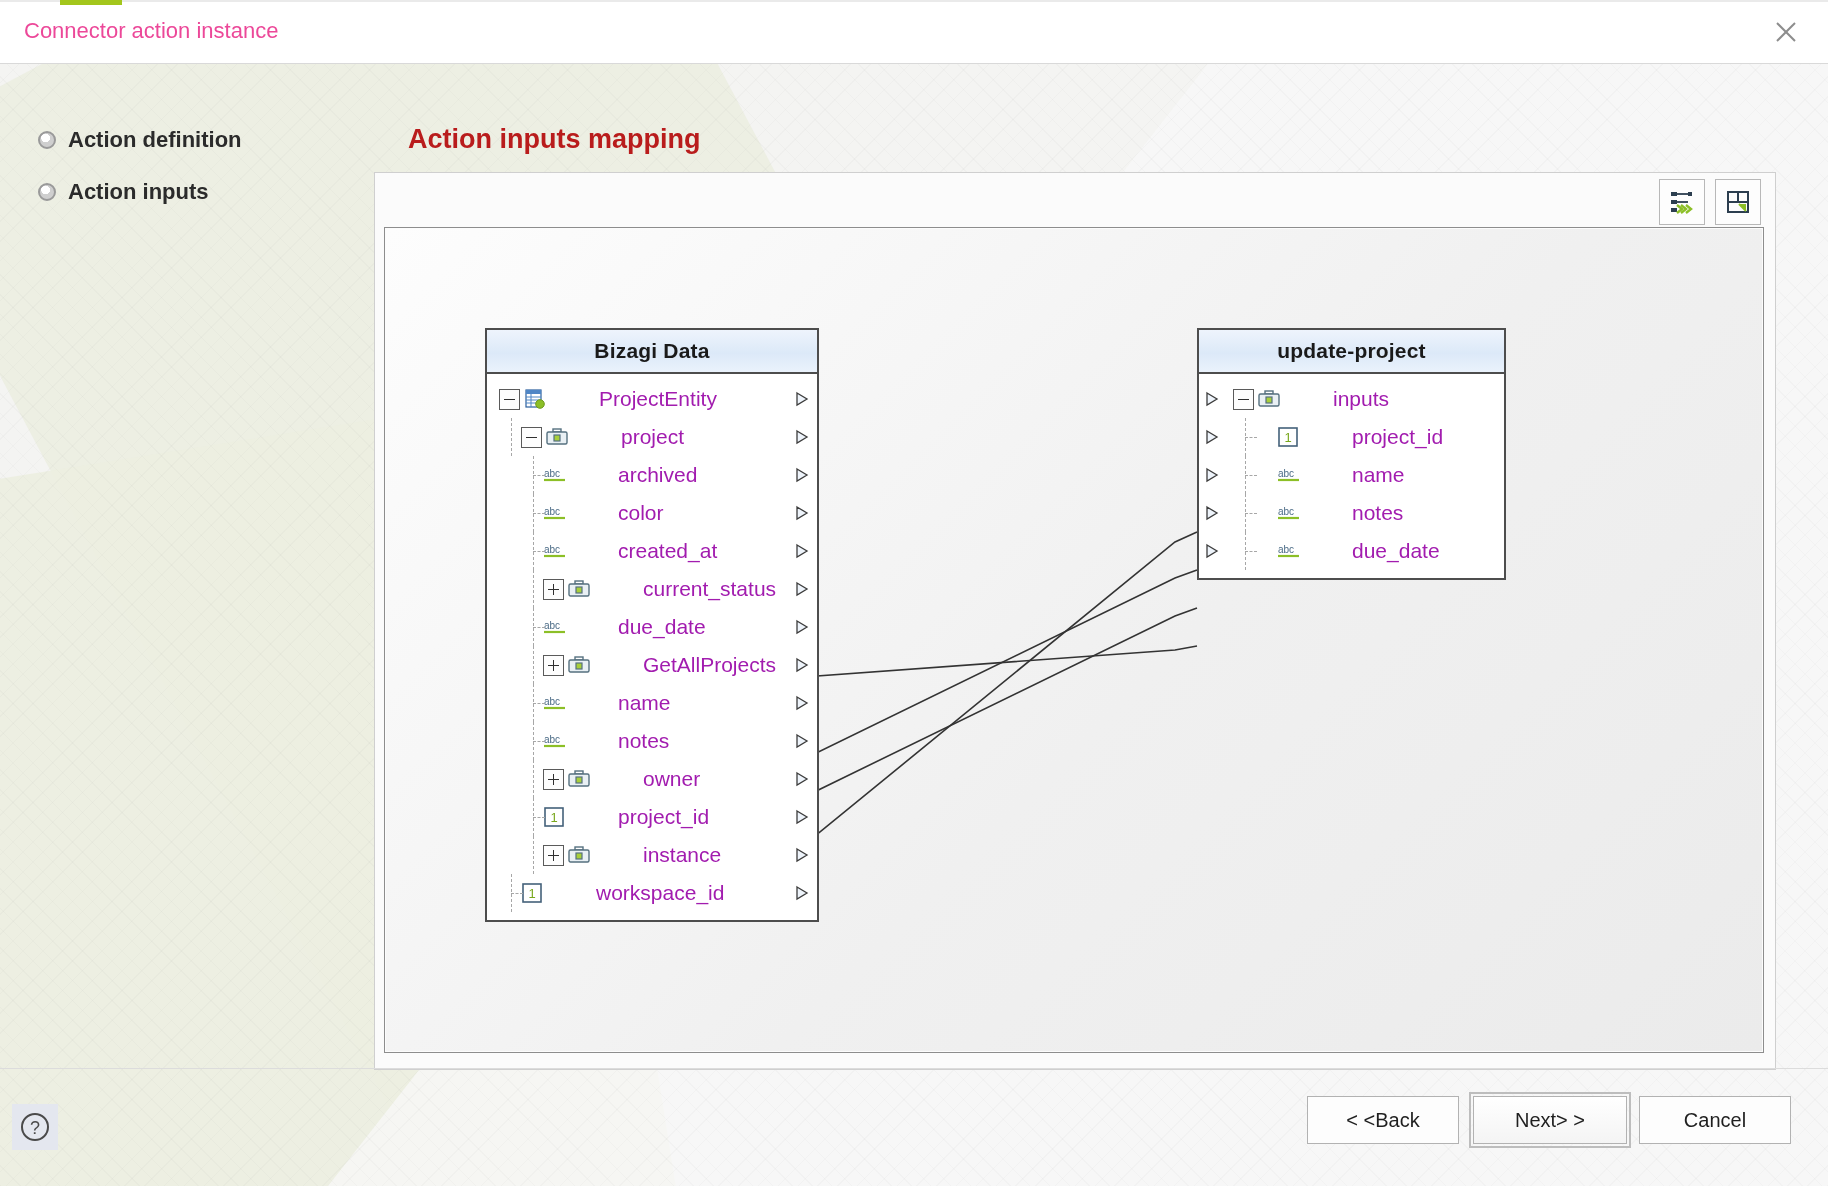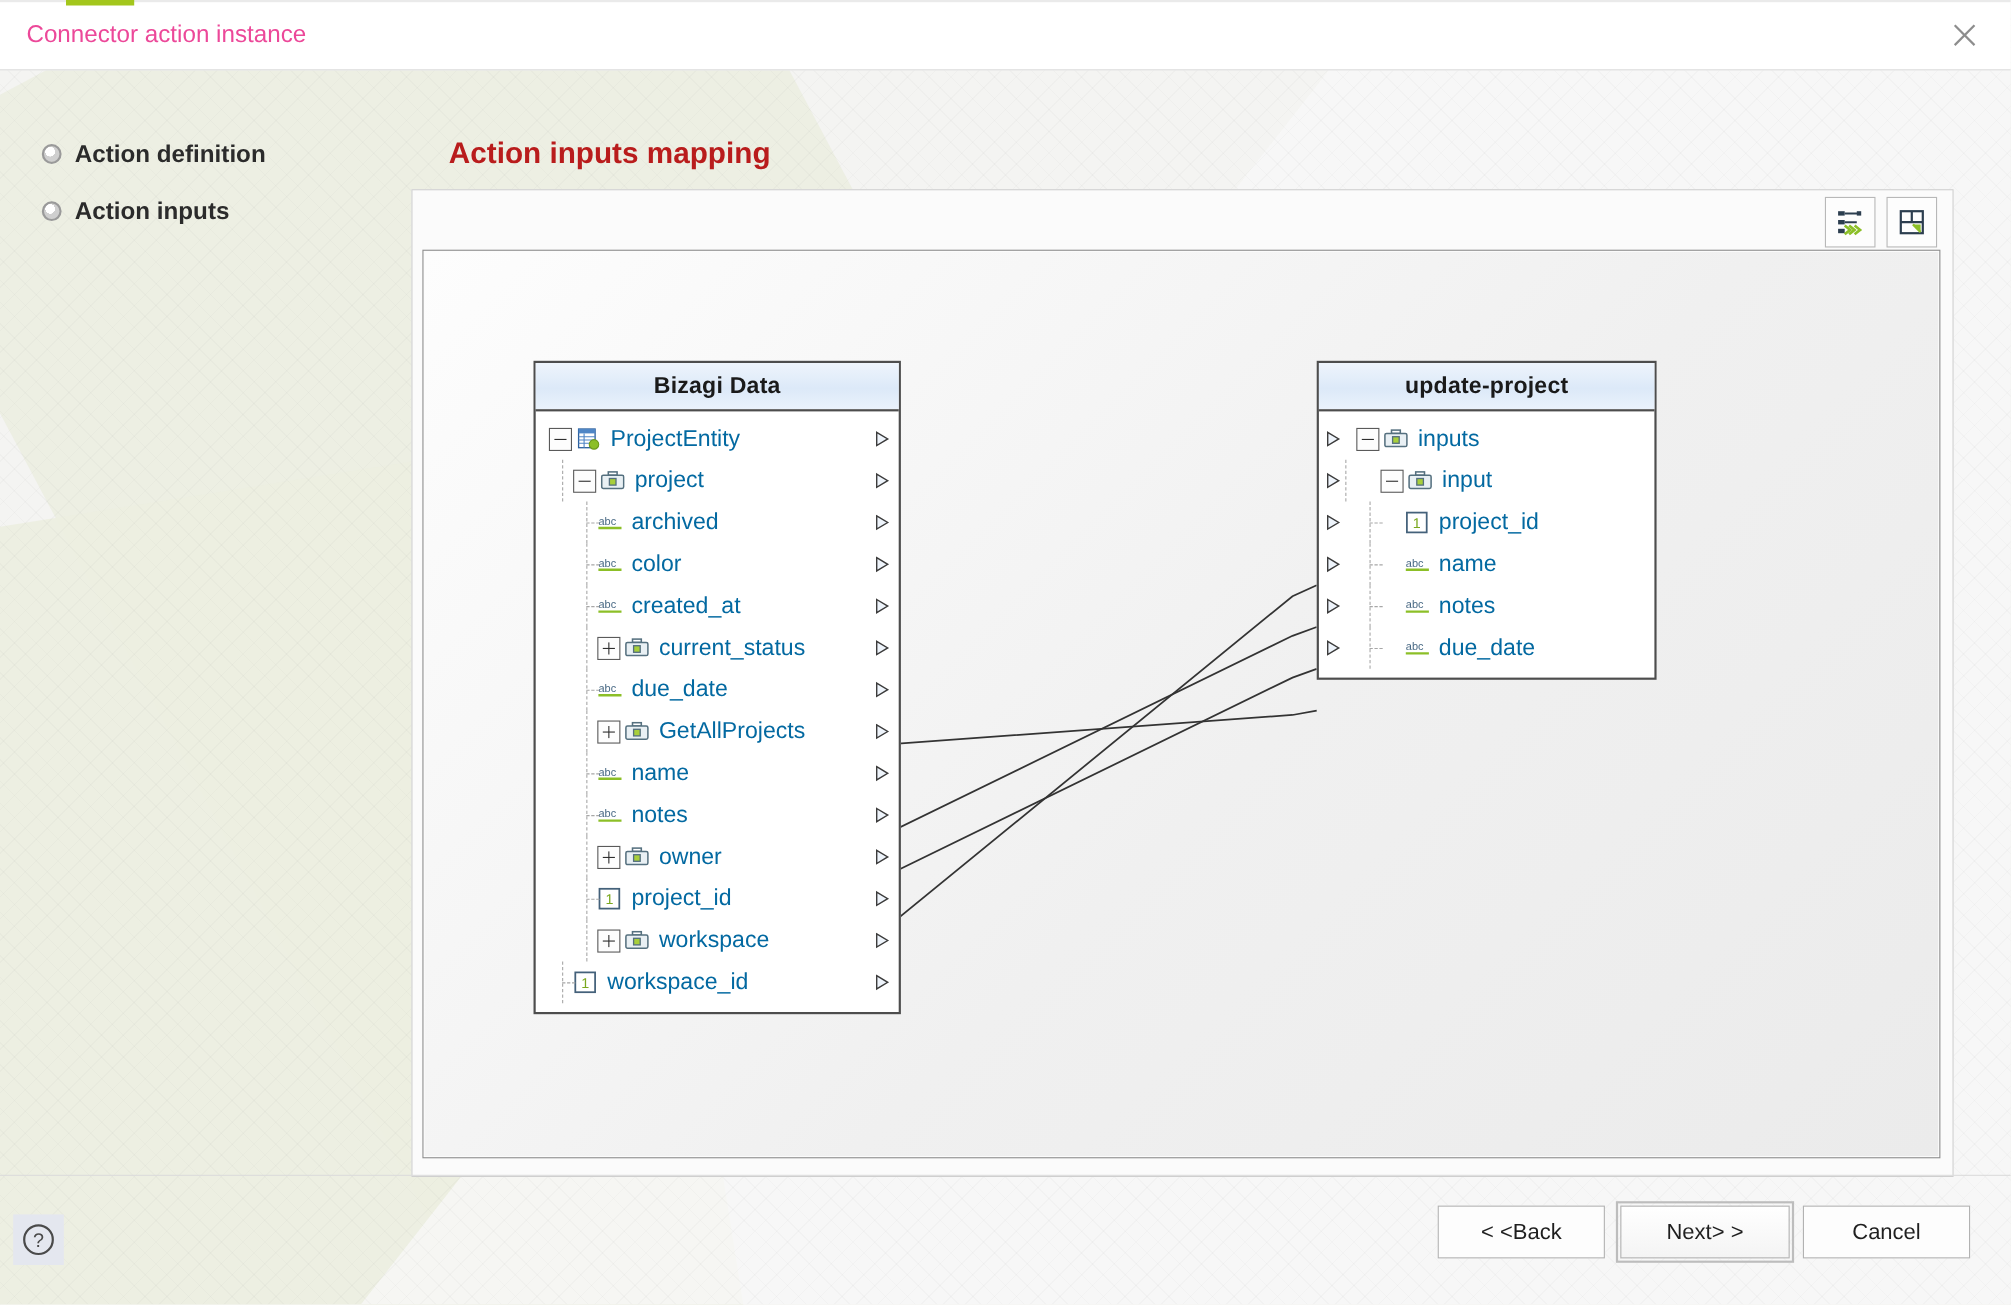--- a/index.html
+++ b/index.html
@@ -56,21 +56,21 @@
   #canvas-inner{position:absolute;inset:1px;background:
      linear-gradient(135deg,#fdfdfd 0%,#f0f0f0 55%,#ebebeb 100%);}
 
   
   .tree-panel{position:absolute;background:#ffffff;border:2px solid #4d4d4d;z-index:3;}
   .tree-head{height:42px;background:linear-gradient(to bottom,#eef4fc 0%,#dce9f8 55%,#eaf2fc 100%);
      border-bottom:2px solid #4d4d4d;display:flex;align-items:center;justify-content:center;}
   .tree-head-label{font-size:21px;font-weight:bold;color:#1a1a1a;letter-spacing:.2px;}
   .tree-body{padding:6px 0 8px 0;}
   .tree-row{height:38px;display:flex;align-items:center;position:relative;cursor:pointer;}
-  .row-label{font-size:21px;color:#0369a1;white-space:nowrap;}
+  .row-label{font-size:21px;color:#a21caf;white-space:nowrap;margin-left:44px;}
 
   .guide{width:0;border-left:1px dashed #a7a7a7;height:38px;position:absolute;top:0;}
   .elbow{position:absolute;width:12px;border-top:1px dashed #a7a7a7;top:19px;}
 
   .expander{width:19px;height:19px;border:1px solid #5a5a5a;background:#fdfdfd;
      display:inline-flex;align-items:center;justify-content:center;flex:none;
      position:relative;margin-right:4px;cursor:pointer;}
   .expander .hbar{width:11px;height:1px;background:#2f2f2f;position:absolute;}
   .expander .vbar{width:1px;height:11px;background:#2f2f2f;position:absolute;}
 
@@ -383,21 +383,21 @@
               <span class="hbar"></span>
               <span class="vbar"></span>
             </span>
             <span class="ico">
               <svg width="22" height="20" viewBox="0 0 22 20">
                 <rect x="7" y="2" width="8" height="3" fill="none" stroke="#55707f" stroke-width="1.4"></rect>
                 <rect x="1" y="5" width="20" height="12" rx="1.5" fill="#e9f0f4" stroke="#55707f" stroke-width="1.4"></rect>
                 <rect x="8" y="8" width="6" height="6" fill="#a8cf3a" stroke="#55707f" stroke-width="1.2"></rect>
               </svg>
             </span>
-            <span class="row-label">workspace</span>
+            <span class="row-label">instance</span>
             <span class="port"><svg width="18" height="18" viewBox="0 0 18 18">
                 <path d="M4 3 L14 9 L4 15 Z" fill="#eef4fb" stroke="#3c3c3c" stroke-width="1.3"></path>
               </svg></span>
           </div>
           <div class="tree-row">
             <span class="guide" style="left:24px"></span>
             <span class="elbow" style="left:24px"></span>
             <span style="display:inline-block;width:34px;flex:none"></span>
             <span class="ico">
               <svg width="22" height="22" viewBox="0 0 22 22">
@@ -427,38 +427,20 @@
               <span class="hbar"></span>
             </span>
             <span class="ico">
               <svg width="22" height="20" viewBox="0 0 22 20">
                 <rect x="7" y="2" width="8" height="3" fill="none" stroke="#55707f" stroke-width="1.4"></rect>
                 <rect x="1" y="5" width="20" height="12" rx="1.5" fill="#e9f0f4" stroke="#55707f" stroke-width="1.4"></rect>
                 <rect x="8" y="8" width="6" height="6" fill="#a8cf3a" stroke="#55707f" stroke-width="1.2"></rect>
               </svg>
             </span>
             <span class="row-label">inputs</span>
-          </div>
-          <div class="tree-row">
-            <span class="guide" style="left:24px"></span>
-            <span class="port-left"><svg width="18" height="18" viewBox="0 0 18 18">
-                <path d="M4 3 L14 9 L4 15 Z" fill="#eef4fb" stroke="#3c3c3c" stroke-width="1.3"></path>
-              </svg></span>
-            <span style="display:inline-block;width:56px;flex:none"></span>
-            <span class="expander">
-              <span class="hbar"></span>
-            </span>
-            <span class="ico">
-              <svg width="22" height="20" viewBox="0 0 22 20">
-                <rect x="7" y="2" width="8" height="3" fill="none" stroke="#55707f" stroke-width="1.4"></rect>
-                <rect x="1" y="5" width="20" height="12" rx="1.5" fill="#e9f0f4" stroke="#55707f" stroke-width="1.4"></rect>
-                <rect x="8" y="8" width="6" height="6" fill="#a8cf3a" stroke="#55707f" stroke-width="1.2"></rect>
-              </svg>
-            </span>
-            <span class="row-label">input</span>
           </div>
           <div class="tree-row">
             <span class="guide" style="left:46px"></span>
             <span class="elbow" style="left:46px"></span>
             <span class="port-left"><svg width="18" height="18" viewBox="0 0 18 18">
                 <path d="M4 3 L14 9 L4 15 Z" fill="#eef4fb" stroke="#3c3c3c" stroke-width="1.3"></path>
               </svg></span>
             <span style="display:inline-block;width:78px;flex:none"></span>
             <span class="ico">
               <svg width="22" height="22" viewBox="0 0 22 22">

